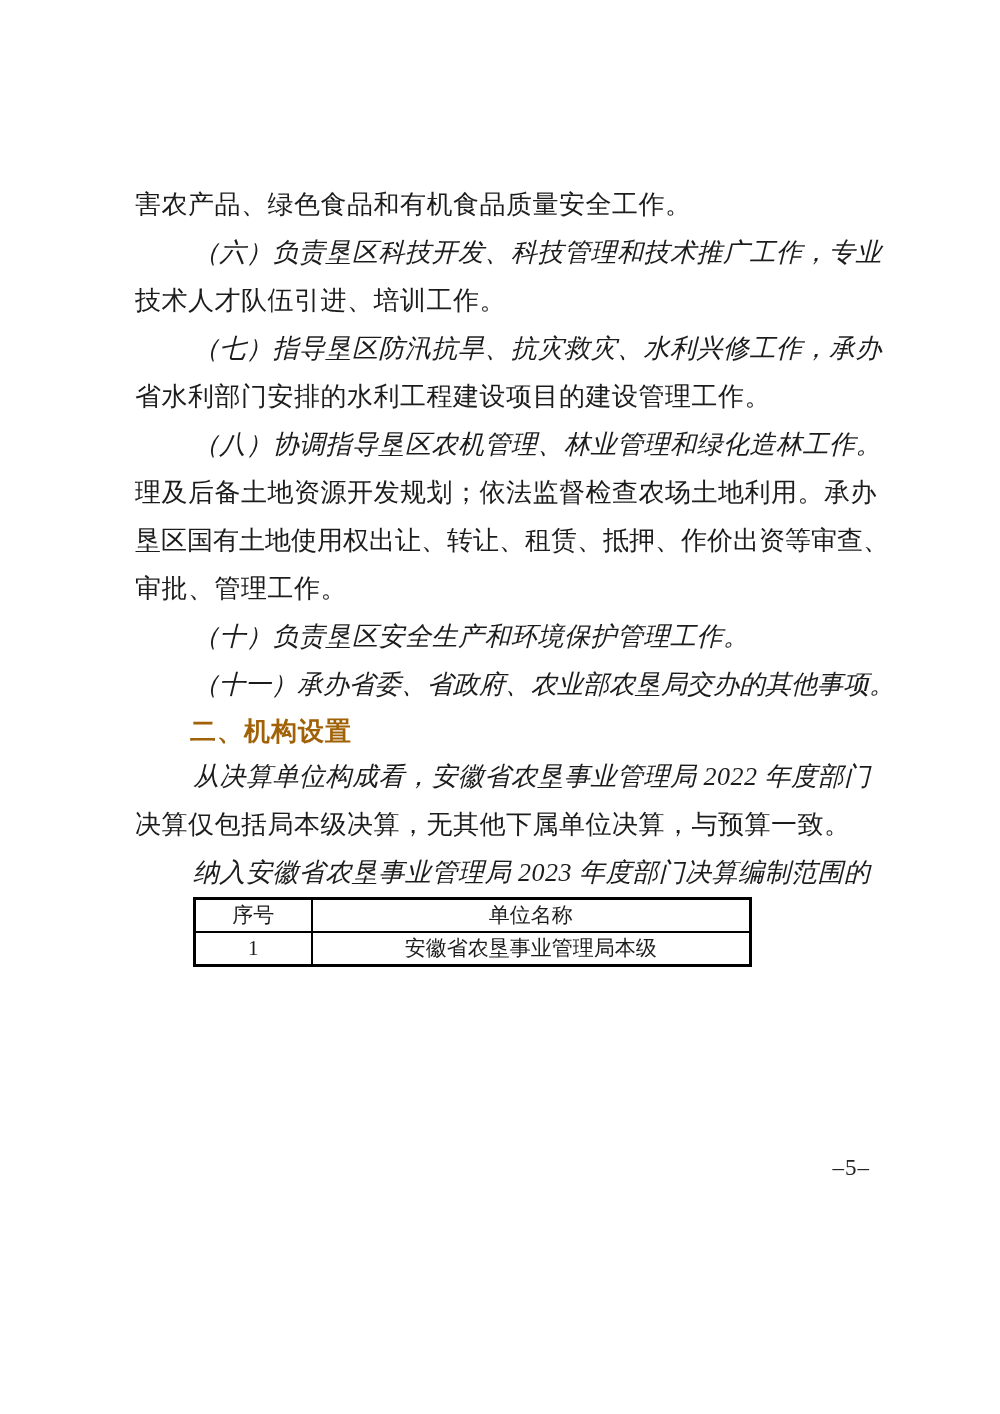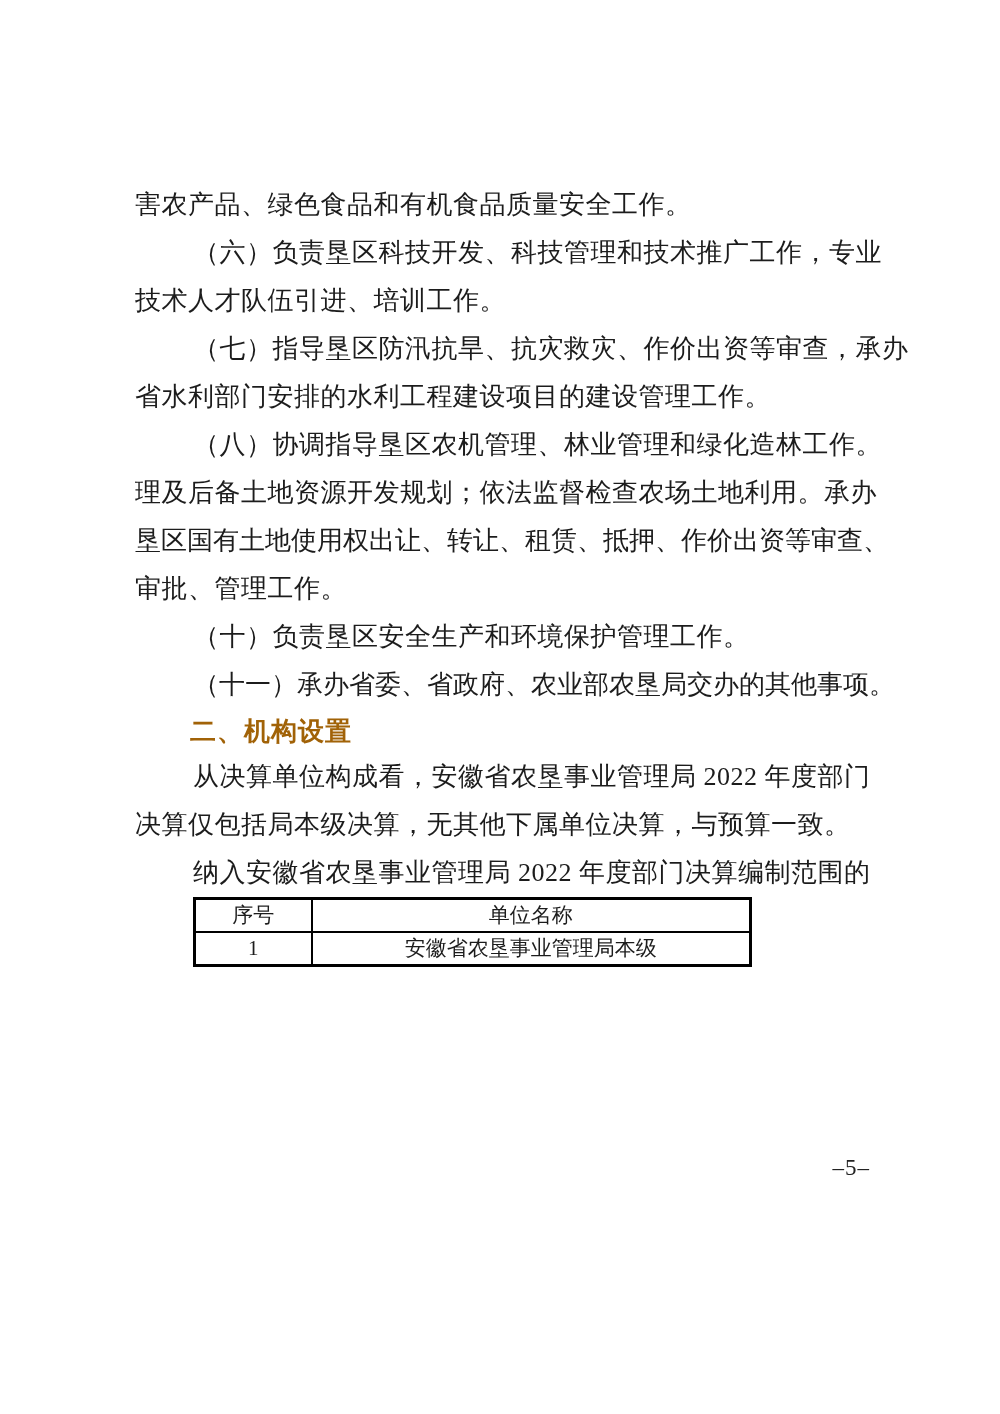--- a/index.html
+++ b/index.html
@@ -18,21 +18,21 @@
     top: 181px;
     width: 735px;
   }
   .line {
     height: 48px;
     line-height: 48px;
     font-size: 26px;
     white-space: nowrap;
     letter-spacing: 0.5px;
   }
-  .indent { padding-left: 58px; }
+  .indent { padding-left: 58px; font-style: italic; }
   .tight { letter-spacing: 0; }
   .heading {
     height: 44px;
     line-height: 44px;
     font-size: 26px;
     font-weight: bold;
     font-family: "Liberation Sans", "DejaVu Sans", sans-serif;
     padding-left: 55px;
     letter-spacing: 1px;
     color: #a16207;
@@ -67,34 +67,34 @@
   }
 </style>
 </head>
 <body>
 
 <div class="page">
 
   <div class="line">害农产品、绿色食品和有机食品质量安全工作。</div>
   <div class="line indent">（六）负责垦区科技开发、科技管理和技术推广工作，专业</div>
   <div class="line">技术人才队伍引进、培训工作。</div>
-  <div class="line indent">（七）指导垦区防汛抗旱、抗灾救灾、作价出资等审查，承办</div>
+  <div class="line indent">（七）指导垦区防汛抗旱、抗灾救灾、水利兴修工作，承办</div>
   <div class="line">省水利部门安排的水利工程建设项目的建设管理工作。</div>
   <div class="line indent">（八）协调指导垦区农机管理、林业管理和绿化造林工作。</div>
   <div class="line">理及后备土地资源开发规划；依法监督检查农场土地利用。承办</div>
   <div class="line tight">垦区国有土地使用权出让、转让、租赁、抵押、作价出资等审查、</div>
   <div class="line">审批、管理工作。</div>
   <div class="line indent">（十）负责垦区安全生产和环境保护管理工作。</div>
   <div class="line indent tight">（十一）承办省委、省政府、农业部农垦局交办的其他事项。</div>
 
   <div class="heading">二、机构设置</div>
 
   <div class="line indent">从决算单位构成看，安徽省农垦事业管理局 2022 年度部门</div>
   <div class="line">决算仅包括局本级决算，无其他下属单位决算，与预算一致。</div>
-  <div class="line indent">纳入安徽省农垦事业管理局 2022 年度部门决算编制范围的</div>
+  <div class="line indent">纳入安徽省农垦事业管理局 2023 年度部门决算编制范围的</div>
 
   <table class="units">
     <colgroup>
       <col class="col-index">
       <col>
     </colgroup>
     <thead>
       <tr>
         <th>序号</th>
         <th>单位名称</th>

